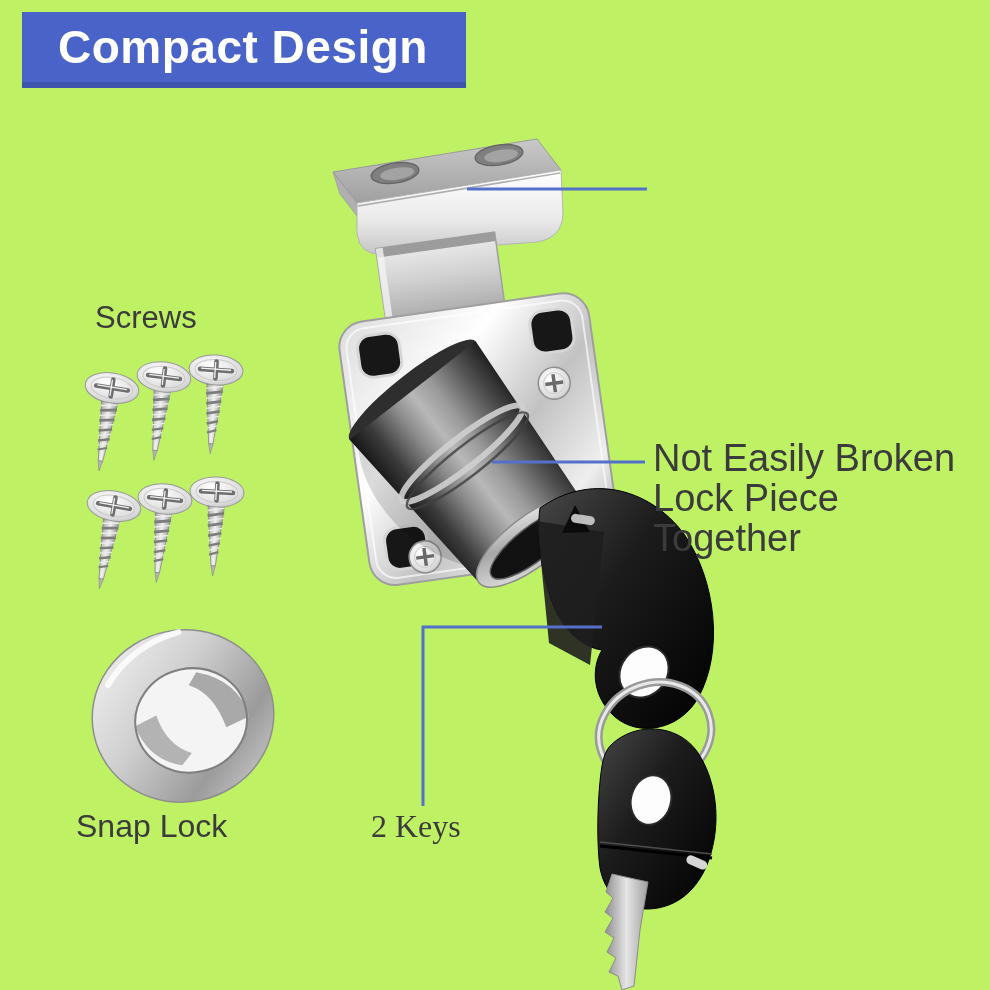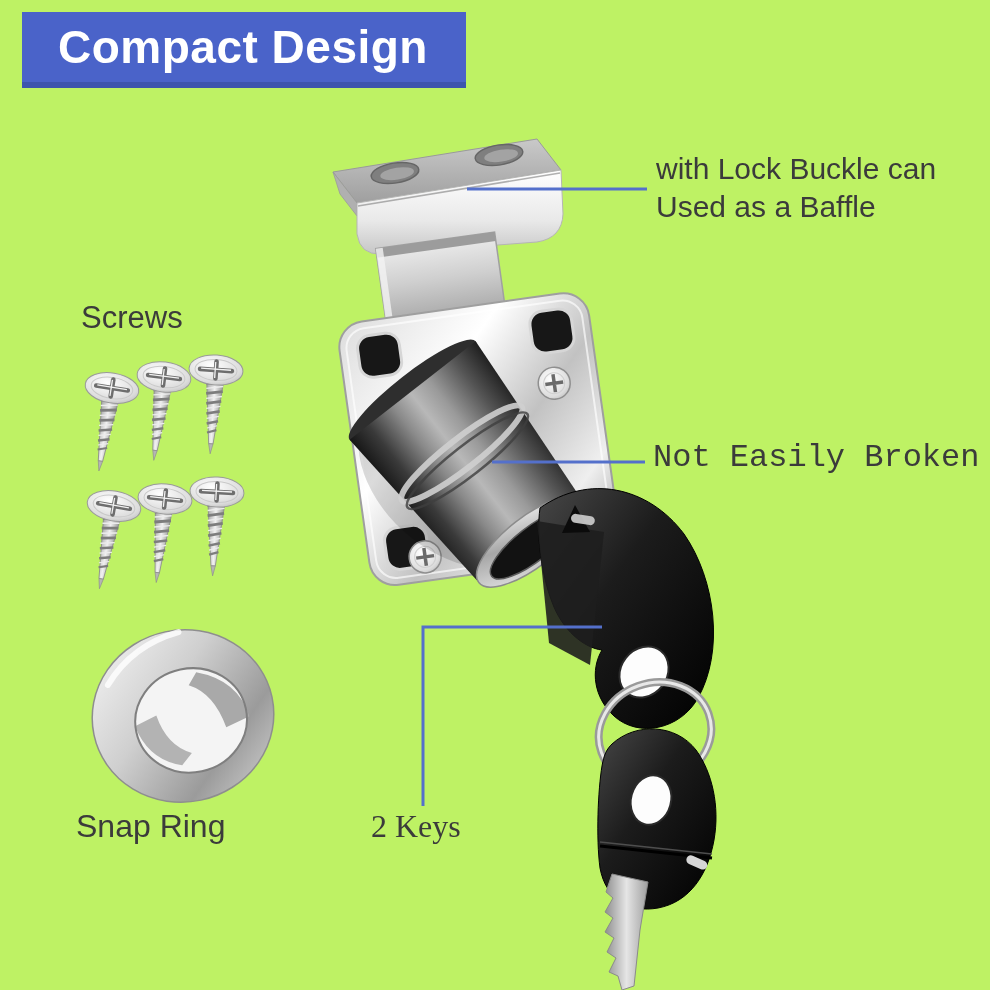--- a/index.html
+++ b/index.html
@@ -10,22 +10,22 @@
   .scene{position:absolute;left:0;top:0;width:990px;height:990px;}
   .banner{
     position:absolute;left:22px;top:12px;width:444px;height:76px;
     background:#4a63c9;border-bottom:6px solid #3d55ad;
     display:flex;align-items:center;padding-left:36px;box-sizing:border-box;
   }
   .banner span{font-size:46px;font-weight:bold;color:#ffffff;letter-spacing:0.5px;}
   .label{position:absolute;color:#3b3b3b;}
   .label .ln{display:block;}
   .buckle-label{left:656px;top:150px;font-size:30px;line-height:38px;}
-  .lock-label{left:653px;top:438px;font-size:32px;line-height:40px;font-family:Liberation Mono, monospace;}
-  .screws-label{left:81px;top:300px;font-size:31px;}
+  .lock-label{left:653px;top:438px;font-size:38px;line-height:40px;}
+  .screws-label{left:95px;top:300px;font-size:31px;}
   .snapring-label{left:76px;top:808px;font-size:32px;}
   .keys-label{left:371px;top:808px;font-size:32px;font-family:Liberation Serif, serif;}
 </style>
 </head>
 <body>
 
 <div class="stage">
 
   <svg class="scene" viewBox="0 0 990 990">
     <defs>
@@ -215,34 +215,31 @@
 
     <line x1="467" y1="189" x2="647" y2="189" stroke="#5470cb" stroke-width="3"></line>
     <line x1="492" y1="462" x2="645" y2="462" stroke="#5470cb" stroke-width="3"></line>
     <polyline points="602,627 423,627 423,806" fill="none" stroke="#5470cb" stroke-width="3"></polyline>
   </svg>
 
   <div class="banner">
     <span>Compact Design</span>
   </div>
 
-  <div class="label buckle-label">
-    <span class="ln">with Lock Buckle can</span>
-    <span class="ln">Used as a Baffle</span>
-  </div>
 
   <div class="label screws-label">
     <span class="ln">Screws</span>
   </div>
 
   <div class="label lock-label">
     <span class="ln">Not Easily Broken</span>
+    <span class="ln">Lock Piece Together</span>
   </div>
 
   <div class="label snapring-label">
-    <span class="ln">Snap Ring</span>
+    <span class="ln">Snap Lock</span>
   </div>
 
   <div class="label keys-label">
     <span class="ln">2 Keys</span>
   </div>
 
 </div>
 
 </body></html>

